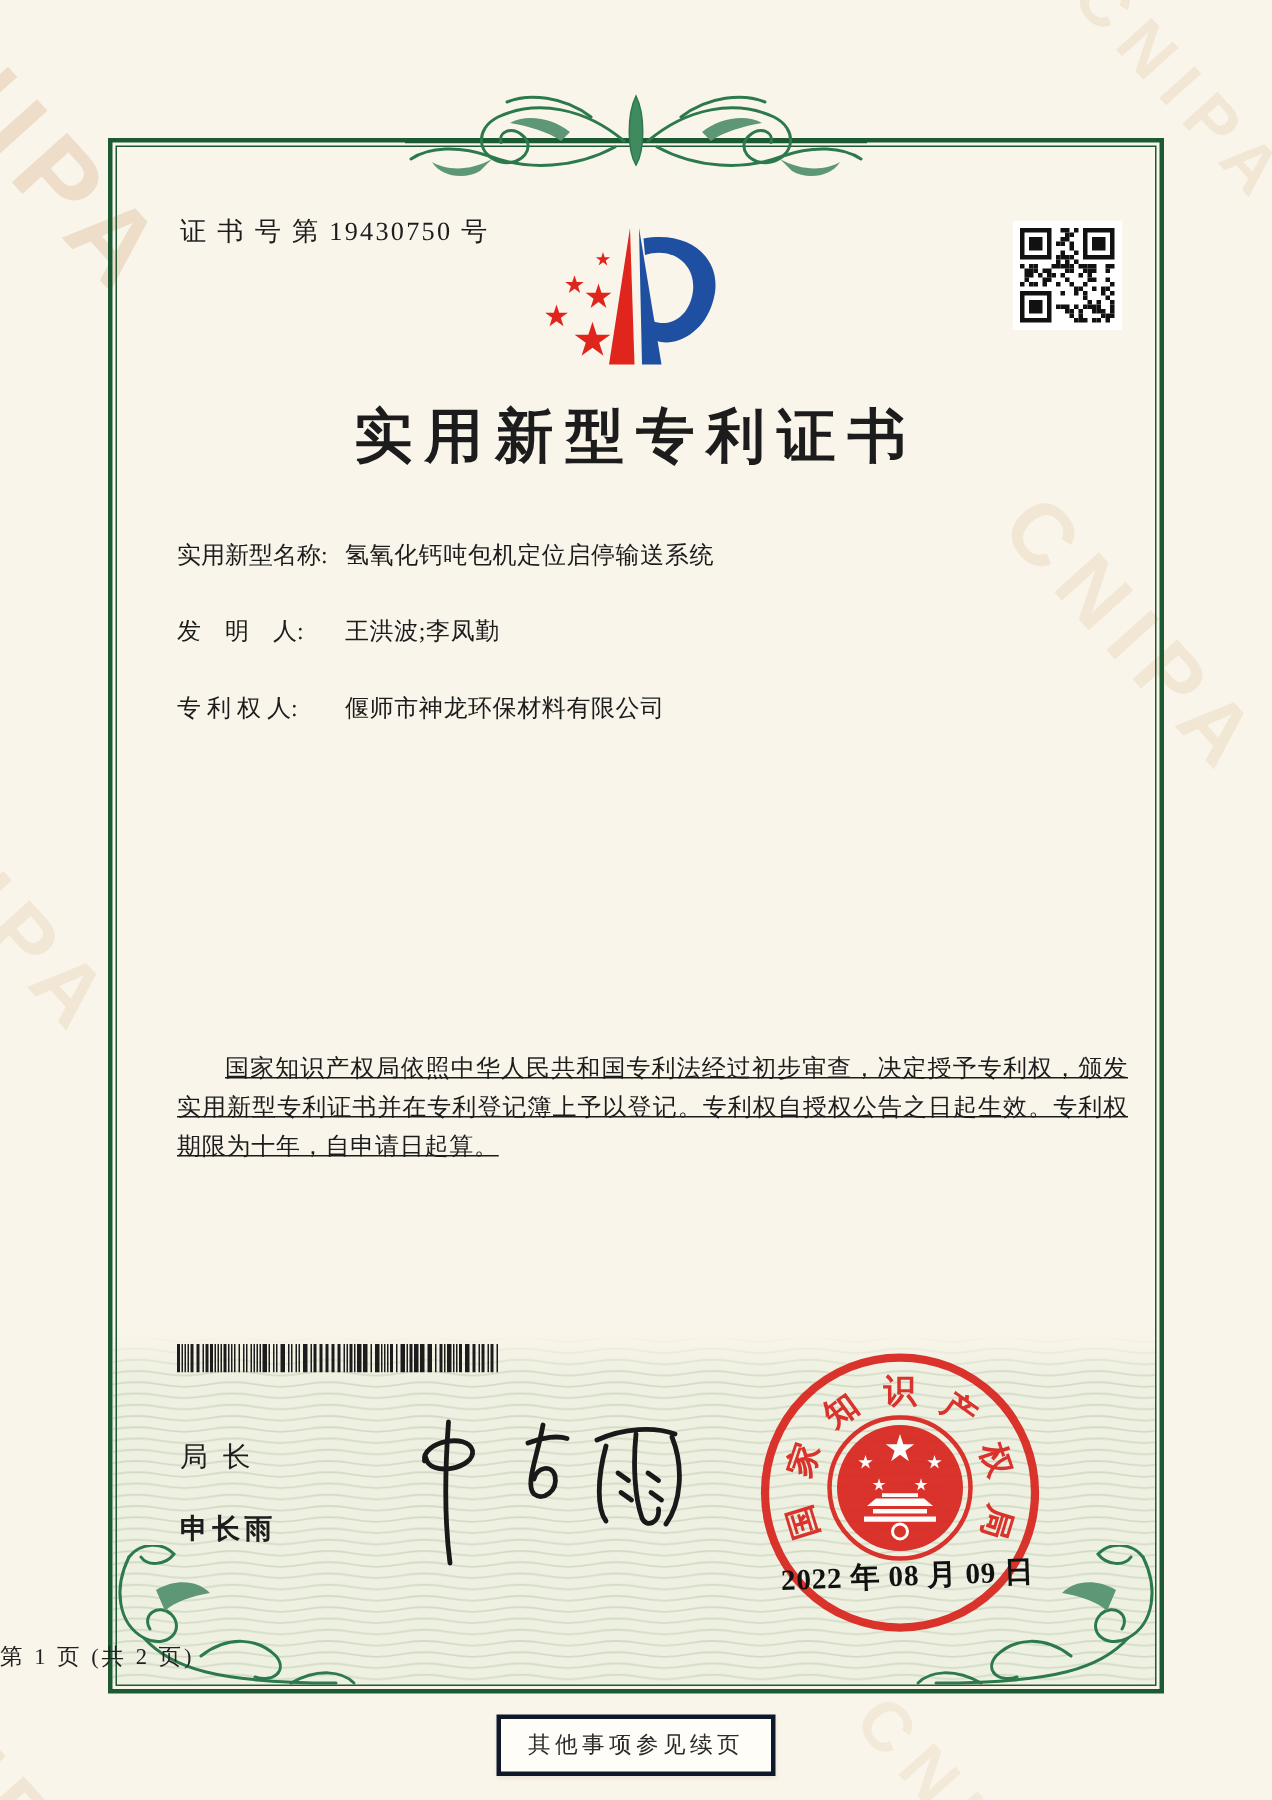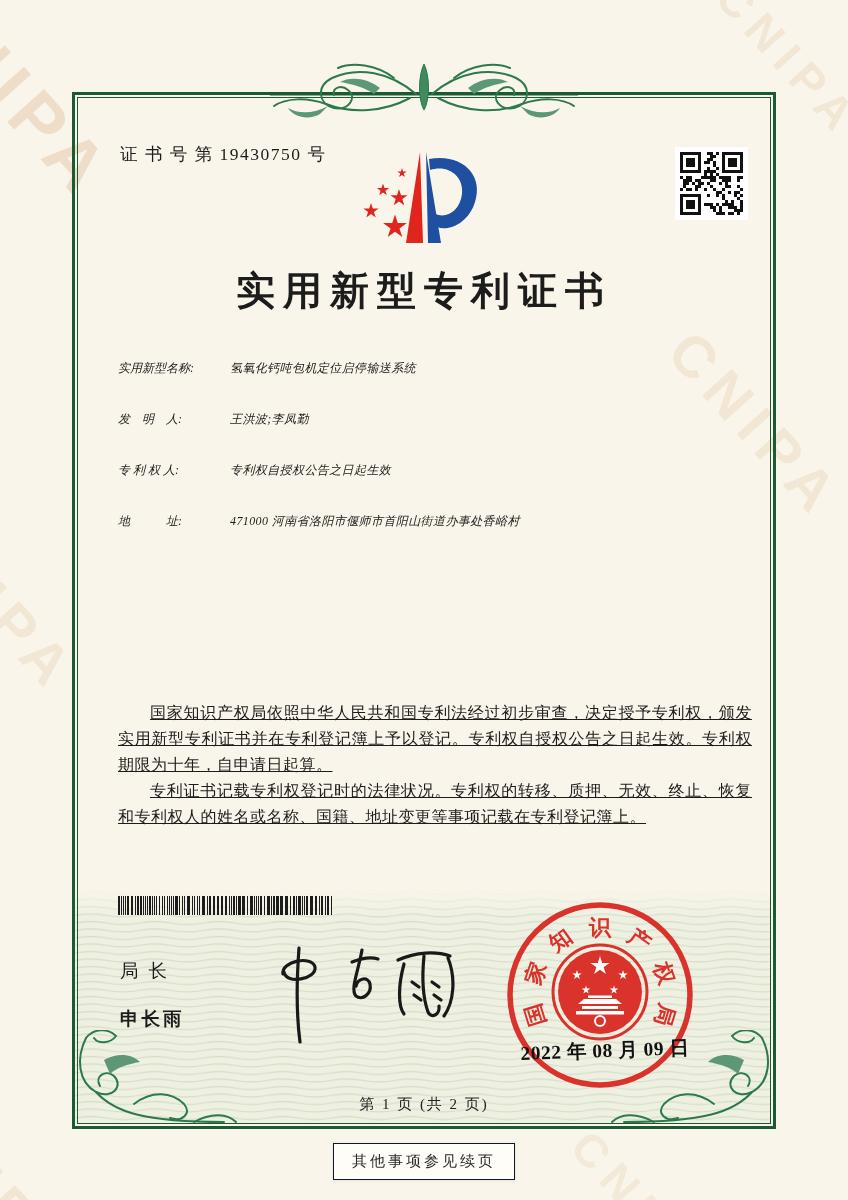--- a/index.html
+++ b/index.html
@@ -16,45 +16,45 @@
   .wavy-fade{position:absolute;left:75px;top:889px;width:696px;height:28px;z-index:0;
              background:linear-gradient(#faf5ea,rgba(250,245,234,0));}
   .orn{position:absolute;z-index:2;}
   
   .cert-no{position:absolute;left:120px;top:142px;font-size:17.5px;letter-spacing:1.5px;z-index:2;}
   .logo{position:absolute;left:352px;top:140px;z-index:2;}
   .qr{position:absolute;left:675px;top:147px;z-index:2;}
   .title{position:absolute;left:0;right:0;top:252px;text-align:center;font-size:39px;font-weight:700;
          letter-spacing:8px;z-index:2;margin-top:12px;}
   
-  .fields{position:absolute;left:118px;top:360px;width:640px;z-index:2;font-size:12px;font-style:italic;}
+  .fields{position:absolute;left:118px;top:360px;width:640px;z-index:2;font-size:16px;}
   .f-row{position:relative;height:51px;}
   .f-label{display:inline-block;width:112px;vertical-align:top;}
   .f-value{letter-spacing:.4px;}
   .pair2{position:absolute;left:337px;top:0;}
   .pair2 .f-label{width:112px;}
   
   .paras{position:absolute;left:118px;top:700px;width:634px;z-index:2;font-size:16px;line-height:26px;
          letter-spacing:.5px;text-align:justify;text-decoration:underline;}
   .paras p{margin:0;text-indent:2em;}
   
   .barcode{position:absolute;left:118px;top:896px;z-index:2;}
   .director-title{position:absolute;left:120px;top:958px;font-size:18.5px;letter-spacing:10px;z-index:2;}
   .director-name{position:absolute;left:120px;top:1006px;font-size:18.5px;letter-spacing:3px;z-index:2;font-weight:bold;}
   .signature{position:absolute;left:258px;top:936px;z-index:2;}
   .seal{position:absolute;left:502px;top:896px;z-index:3;opacity:.93;}
   .seal-ring-line{fill:none;stroke:#d8251f;stroke-width:5.5;}
   .seal text{font-size:22px;font-weight:700;fill:#d8251f;text-anchor:middle;dominant-baseline:central;
              font-family:"Liberation Serif","DejaVu Serif",serif;}
   .seal-date{position:absolute;left:512px;top:1037px;width:186px;text-align:center;font-size:19.5px;
              font-weight:600;letter-spacing:.5px;transform:rotate(-2deg);z-index:4;color:#111;}
-  .page-indicator{position:absolute;left:0;right:0;top:1095px;text-align:center;font-size:15px;
+  .page-indicator{position:absolute;left:0;right:0;top:1095px;font-size:15px;
                   letter-spacing:2px;z-index:2;color:#222;}
   .continuation{position:absolute;left:50%;top:1143px;transform:translateX(-50%);background:#fffdf7;
-                border:1px solid #0f172a;box-shadow:0 1px 3px rgba(120,100,70,.12);padding:8px 18px;
+                border:3px solid #0f172a;box-shadow:0 1px 3px rgba(120,100,70,.12);padding:8px 18px;
                 font-size:15px;letter-spacing:3px;z-index:2;color:#2a2a2a;}
   .sig-stroke{fill:none;stroke:#191919;stroke-width:3.2;stroke-linecap:round;stroke-linejoin:round;}
   .orn-stroke{fill:none;stroke:#2c7a4b;stroke-width:2;stroke-linecap:round;}
 </style>
 </head>
 <body>
 
 <div class="page">
 
   <svg width="0" height="0" style="position:absolute" aria-hidden="true">
@@ -256,30 +256,26 @@
   <div class="title">实用新型专利证书</div>
 
   <div class="fields">
     <div class="f-row">
       <span class="f-label">实用新型名称:</span><span class="f-value">氢氧化钙吨包机定位启停输送系统</span>
     </div>
     <div class="f-row">
       <span class="f-label">发　明　人:</span><span class="f-value">王洪波;李凤勤</span>
     </div>
     <div class="f-row">
-      <span class="f-label">专 利 权 人:</span><span class="f-value">专利权自授权公告之日起生效</span>
-    </div>
-    <div class="f-row">
-      <span class="f-label">地　　　址:</span><span class="f-value">471000 河南省洛阳市偃师市首阳山街道办事处香峪村</span>
+      <span class="f-label">专 利 权 人:</span><span class="f-value">偃师市神龙环保材料有限公司</span>
     </div>
   </div>
 
   <div class="paras">
     <p>国家知识产权局依照中华人民共和国专利法经过初步审查，决定授予专利权，颁发实用新型专利证书并在专利登记簿上予以登记。专利权自授权公告之日起生效。专利权期限为十年，自申请日起算。</p>
-    <p>专利证书记载专利权登记时的法律状况。专利权的转移、质押、无效、终止、恢复和专利权人的姓名或名称、国籍、地址变更等事项记载在专利登记簿上。</p>
   </div>
 
   <svg class="barcode" width="220" height="19">
     <g id="barcode-bars" fill="#1c1c1c">
         <rect x="0" y="0" width="2" height="19"></rect>
         <rect x="3" y="0" width="1" height="19"></rect>
         <rect x="5" y="0" width="1" height="19"></rect>
         <rect x="7" y="0" width="1" height="19"></rect>
         <rect x="9" y="0" width="2" height="19"></rect>
         <rect x="13" y="0" width="2" height="19"></rect>

